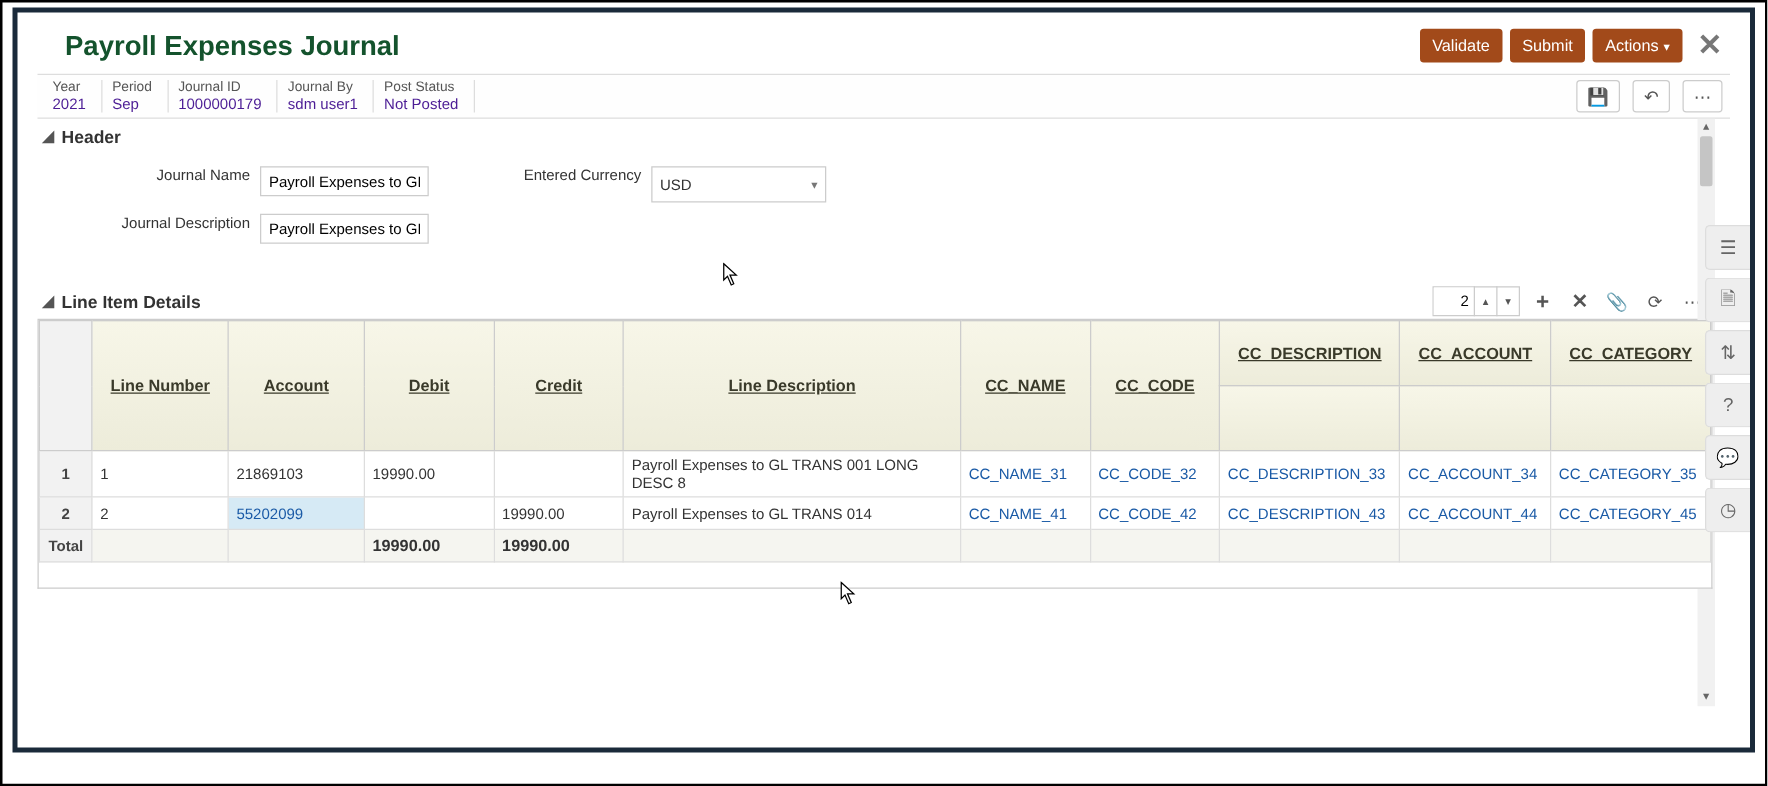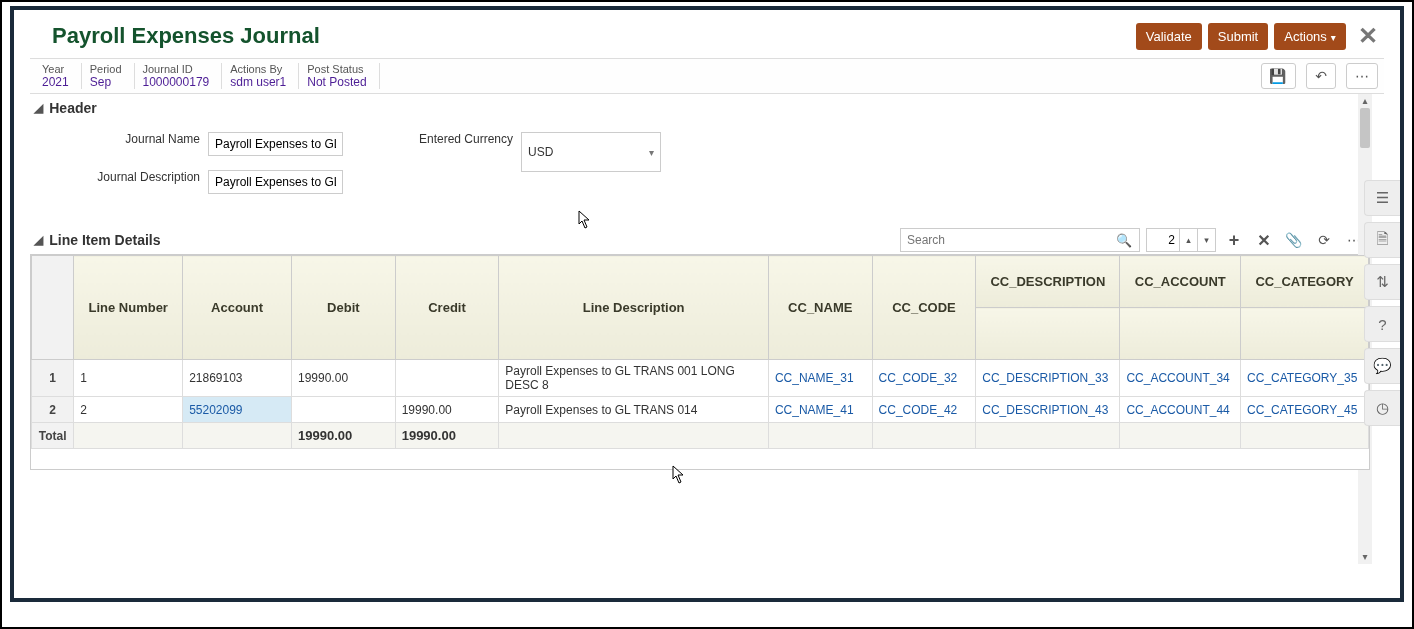--- a/index.html
+++ b/index.html
@@ -27,41 +27,41 @@
   .icon-plain { border: 1px solid #ccc; border-radius: 3px; padding: 4px 8px; color: #555; background: #fff; cursor: pointer; font-size: 14px; line-height: 1; display:flex; align-items:center; justify-content:center; min-width: 28px; height: 26px; }
 
   
   .section-head { display: flex; align-items: center; padding: 6px 4px; font-weight: bold; color: #333; font-size: 14px; }
   .section-head .caret { color: #555; margin-right: 6px; font-size: 12px; }
   .header-form { display: flex; gap: 60px; padding: 10px 0 30px 40px; }
   .form-col { display: flex; flex-direction: column; gap: 14px; }
   .form-row { display: flex; align-items: flex-start; gap: 8px; }
   .form-label { width: 130px; text-align: right; font-size: 12px; color: #333; }
   .field-text { border: 1px solid #ccc; height: 24px; padding: 0 6px; width: 135px; font-size: 12px; }
-  .field-sel { border: 1px solid #ccc; height: 40px; width: 140px; display: flex; align-items: center; justify-content: space-between; padding: 0 6px; background: #fff; cursor: pointer; }
+  .field-sel { border: 1px solid #ccc; height: 29px; width: 140px; display: flex; align-items: center; justify-content: space-between; padding: 0 6px; background: #fff; cursor: pointer; }
   .field-date { border: 1px solid #ccc; height: 26px; width: 150px; display: flex; align-items: center; justify-content: space-between; padding: 0 4px 0 6px; background: #fff; }
   .cal-icon { font-size: 13px; color: #555; }
 
   
   .items-head-row { display: flex; align-items: center; border-bottom: 1px solid #ccc; padding: 4px 4px 2px 4px; }
   .items-head-row .section-head { padding: 0; }
   .items-tools { margin-left: auto; display: flex; gap: 6px; align-items: center; }
   .search-box { border: 1px solid #ccc; display: flex; align-items: center; height: 24px; width: 240px; background: #fff; }
   .search-box input { border: none; outline: none; height: 100%; padding: 0 6px; flex: 1; font-size: 12px; }
   .search-box .mag { padding: 0 6px; color: #555; cursor: pointer; font-size: 13px; }
   .spin { border:1px solid #ccc; display:flex; align-items:center; height:24px; }
   .spin input { width: 32px; border:none; text-align:right; padding-right:4px; height:100%; font-size:12px; outline:none; }
   .spin .ud { display:flex; flex-direction:row; }
   .spin .ud span { font-size:9px; border-left:1px solid #ccc; width:18px; display:flex; align-items:center; justify-content:center; cursor:pointer; color:#555; height:24px; }
   .tool-i { border: 1px solid transparent; width: 24px; height:24px; display:flex; align-items:center; justify-content:center; color:#555; border-radius:3px; cursor:pointer; font-size:14px; }
 
   
   .table-wrap { border:1px solid #ccc; border-top:none; height: 215px; overflow:hidden; background:#fff; position:relative; }
   table.grid { border-collapse: collapse; width: 100%; }
-  table.grid th { background: linear-gradient(#f7f6e8,#edecda); border:1px solid #ccc; padding: 14px 6px; font-size:13px; color:#3a3a2a; height:52px; vertical-align: middle; }
+  table.grid th { background: linear-gradient(#f7f6e8,#edecda); border:1px solid #ccc; padding: 14px 6px; font-size:13px; color:#3a3a2a; height:52px; vertical-align: middle; text-decoration: underline; }
   table.grid td { border:1px solid #ddd; padding: 4px 6px; height:26px; font-size:12px; }
   table.grid th.rownum, table.grid td.rownum { width:34px; background:#f2f2f2; text-align:center; font-weight:bold; color:#444; font-size:12px; }
   td.num { text-align:left; }
   th.firstrow { padding: 4px 6px; }
   th.cc { color:#3a3a2a; }
   .link-cell { color: #1a5aa6; cursor: pointer; }
   .sel-cell { background: #d6eaf5; }
   tr.total td { background:#f5f5f0; font-weight:bold; }
   tr.total td.num { font-size:13px; }
 
@@ -103,21 +103,21 @@
         </div>
         <div class="meta-cell">
           <div class="meta-label">Period</div>
           <div class="meta-value">Sep</div>
         </div>
         <div class="meta-cell">
           <div class="meta-label">Journal ID</div>
           <div class="meta-value">1000000179</div>
         </div>
         <div class="meta-cell">
-          <div class="meta-label">Actions By</div>
+          <div class="meta-label">Journal By</div>
           <div class="meta-value">sdm user1</div>
         </div>
         <div class="meta-cell">
           <div class="meta-label">Post Status</div>
           <div class="meta-value">Not Posted</div>
         </div>
         <div class="meta-toolbar">
           <span class="icon-plain">💾</span>
           <span class="icon-plain">↶</span>
           <span class="icon-plain">⋯</span>
@@ -156,24 +156,20 @@
             </div>
           </div>
         </div>
 
         <div class="items-head-row">
           <div class="section-head">
             <span class="caret">◢</span>
             <span>Line Item Details</span>
           </div>
           <div class="items-tools">
-            <div class="search-box">
-              <input placeholder="Search" style="">
-              <span class="mag">🔍</span>
-            </div>
             <div class="spin">
               <input value="2" style="">
               <div class="ud">
                 <span>▴</span>
                 <span>▾</span>
               </div>
             </div>
             <span class="tool-i" style="font-size:18px;font-weight:bold">+</span>
             <span class="tool-i" style="font-size:16px;font-weight:bold">✕</span>
             <span class="tool-i">📎</span>

